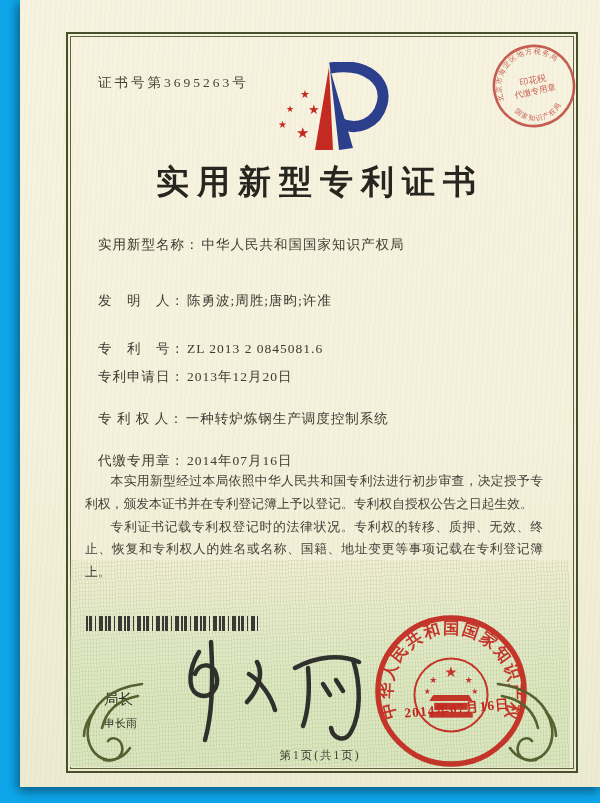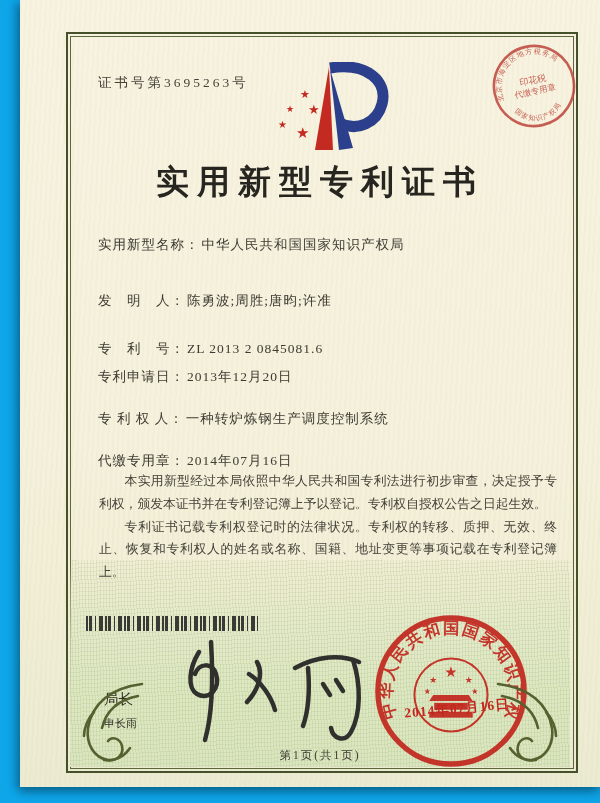--- a/index.html
+++ b/index.html
@@ -23,21 +23,21 @@
           linear-gradient(180deg, rgba(222,232,198,0) 0px, rgba(222,232,198,.65) 70px, rgba(220,231,193,.95) 130px, #dbe6c1 100%);}
   .cert-number{position:absolute;left:78px;top:74px;font-size:13.5px;letter-spacing:3px;color:#44423a;}
   .logo{position:absolute;left:250px;top:62px;width:122px;height:94px;}
   .tax-stamp{position:absolute;left:470px;top:42px;width:88px;height:88px;transform:rotate(-12deg);opacity:.88;}
   .title{position:absolute;left:0;top:160px;width:600px;text-align:center;
          font-size:33px;font-weight:600;letter-spacing:8px;color:#26251f;}
   .fields{position:absolute;left:78px;top:236px;width:460px;}
   .field{position:absolute;left:0;font-size:13.5px;letter-spacing:1px;color:#3d3b33;white-space:nowrap;}
   .f0{top:0px;} .f1{top:56px;} .f2{top:104px;} .f3{top:132px;text-align:right;} .f4{top:174px;} .f5{top:216px;}
   .flabel{margin-right:2px;}
-  .paras{position:absolute;left:79px;top:470px;width:458px;font-size:12.8px;line-height:1.78;
+  .paras{position:absolute;left:65px;top:470px;width:458px;font-size:12.8px;line-height:1.78;
          color:#45423a;text-align:justify;}
   .paras p{margin:0;text-indent:2em;}
   .barcode{position:absolute;left:66px;top:616px;width:172px;height:15px;opacity:.85;
            background:
              repeating-linear-gradient(90deg,#1c1c1c 0 2px,rgba(0,0,0,0) 2px 3px,#1c1c1c 3px 6px,
                rgba(0,0,0,0) 6px 9px,#1c1c1c 9px 10px,rgba(0,0,0,0) 10px 13px,#1c1c1c 13px 17px,rgba(0,0,0,0) 17px 19px);}
   .sig-title{position:absolute;left:84px;top:690px;font-size:14.5px;color:#2e2d26;font-family:"Liberation Sans",sans-serif;}
   .sig-name{position:absolute;left:84px;top:716px;font-size:11px;color:#2e2d26;font-family:"Liberation Sans",sans-serif;}
   .sig-script{position:absolute;left:145px;top:636px;width:215px;height:112px;}
   .seal{position:absolute;left:352px;top:612px;width:158px;height:158px;opacity:.92;}

